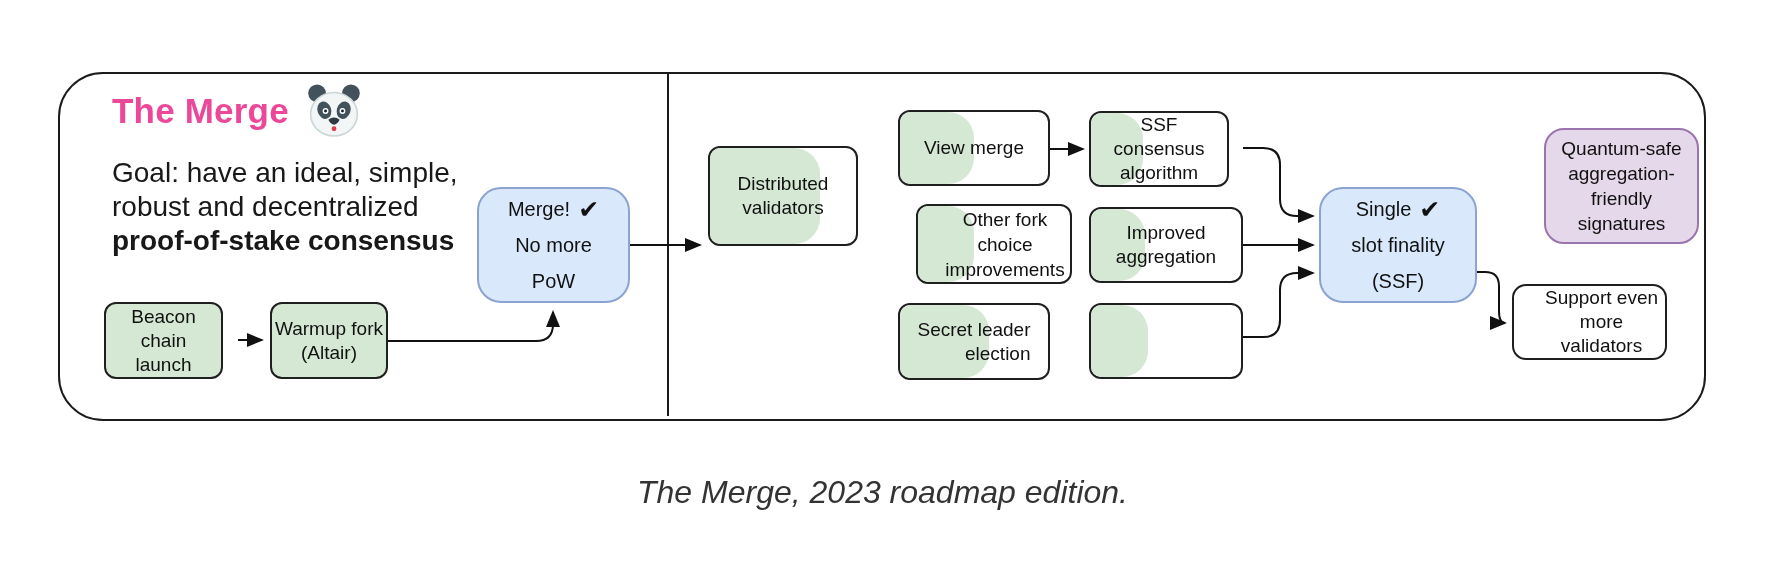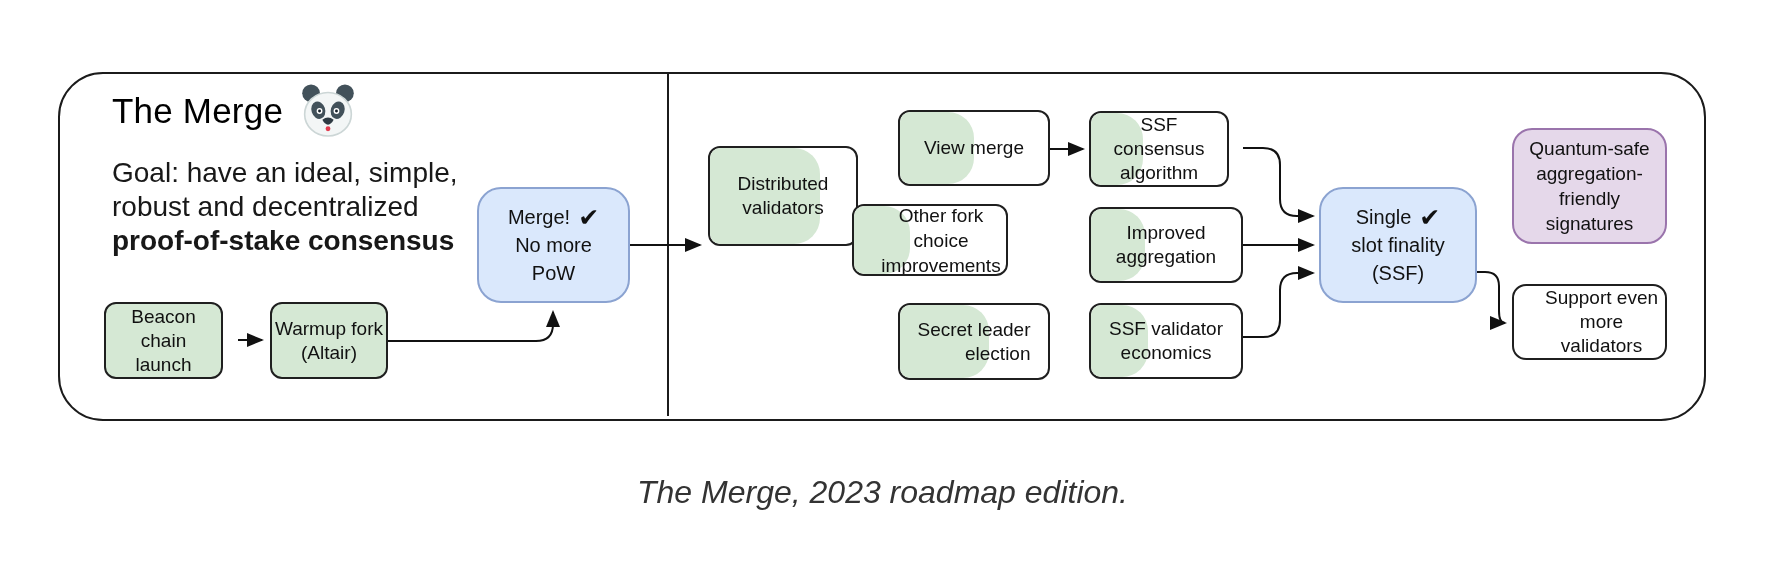--- a/index.html
+++ b/index.html
@@ -7,43 +7,43 @@
     position:relative;width:1765px;height:570px;background:#ffffff;
     font-family:"Liberation Sans","DejaVu Sans",sans-serif;color:#111;
     border-radius:20px;overflow:hidden;
   }
   .frame{
     position:absolute;left:58px;top:72px;width:1644px;height:345px;
     border:2px solid #1b1b1b;border-radius:45px;background:transparent;
   }
   .arrows{position:absolute;left:0;top:0;width:1765px;height:570px;pointer-events:none;}
   .title-row{position:absolute;left:112px;top:82px;display:flex;align-items:center;gap:16px;}
-  .title{font-size:35px;font-weight:400;color:#000000;letter-spacing:0.2px;}
+  .title{font-size:35px;font-weight:700;color:#ec4899;letter-spacing:0.2px;}
   .goal{
     position:absolute;left:112px;top:156px;width:372px;
     font-size:28px;line-height:34px;color:#181818;
   }
   .goal b{font-weight:700;}
   .node{
     position:absolute;box-sizing:border-box;border:2px solid #1f1f1f;border-radius:12px;
     background:#ffffff;display:flex;align-items:center;justify-content:center;
     text-align:center;font-size:19px;line-height:24px;color:#111;overflow:hidden;
   }
   .node .lbl{position:relative;z-index:2;padding:0 2px;}
   .node .fill{
     position:absolute;left:0;top:0;bottom:0;z-index:1;
     background:#d5e8d4;border-radius:9px 26px 26px 9px;
   }
   .node.full{background:#d5e8d4;}
   .node.blue{
     background:#dae8fc;border-color:#8ba3d1;border-radius:24px;
-    font-size:20px;line-height:28px;
+    font-size:20px;line-height:36px;
   }
   .node.purple{background:#e5d8ea;border-color:#9a74ac;border-radius:20px;}
-  .node.tight{line-height:25px;}
+  .node.tight{line-height:25px;margin-left:32px;}
   .check{font-weight:700;font-size:25px;margin-left:8px;vertical-align:-2px;}
   .caption{
     position:absolute;left:0;top:474px;width:1765px;text-align:center;
     font-style:italic;font-size:32px;color:#333;
   }
 </style>
 </head>
 <body>
 
 <div class="page">
@@ -114,21 +114,21 @@
         <div>validators</div>
       </div>
   </div>
 
   <div class="node" style="left:898px;top:110px;width:152px;height:76px;">
     <div class="fill" style="width: 50%;"></div>
     <div class="lbl">
         <div>View merge</div>
       </div>
   </div>
-  <div class="node tight" style="left:852px;top:204px;width:156px;height:72px;padding-left:22px;">
+  <div class="node tight" style="left:884px;top:204px;width:156px;height:80px;padding-left:22px;">
     <div class="fill" style="width: 37%;"></div>
     <div class="lbl">
         <div>Other fork</div>
         <div>choice</div>
         <div>improvements</div>
       </div>
   </div>
   <div class="node" style="left:898px;top:303px;width:152px;height:77px;text-align:right;">
     <div class="fill" style="width: 60%;"></div>
     <div class="lbl">
@@ -146,24 +146,20 @@
   </div>
   <div class="node" style="left:1089px;top:207px;width:154px;height:76px;">
     <div class="fill" style="width: 36%;"></div>
     <div class="lbl">
         <div>Improved</div>
         <div>aggregation</div>
       </div>
   </div>
   <div class="node" style="left:1089px;top:303px;width:154px;height:76px;">
     <div class="fill" style="width: 38%;"></div>
-    <div class="lbl">
-        <div>SSF validator</div>
-        <div>economics</div>
-      </div>
   </div>
 
   <div class="node blue" style="left:1319px;top:187px;width:158px;height:116px;">
     <div class="lbl">
       <div><span>Single</span><span class="check">✔</span></div>
       <div>slot finality</div>
       <div>(SSF)</div>
     </div>
   </div>
   <div class="node purple tight" style="left:1512px;top:128px;width:155px;height:116px;">

